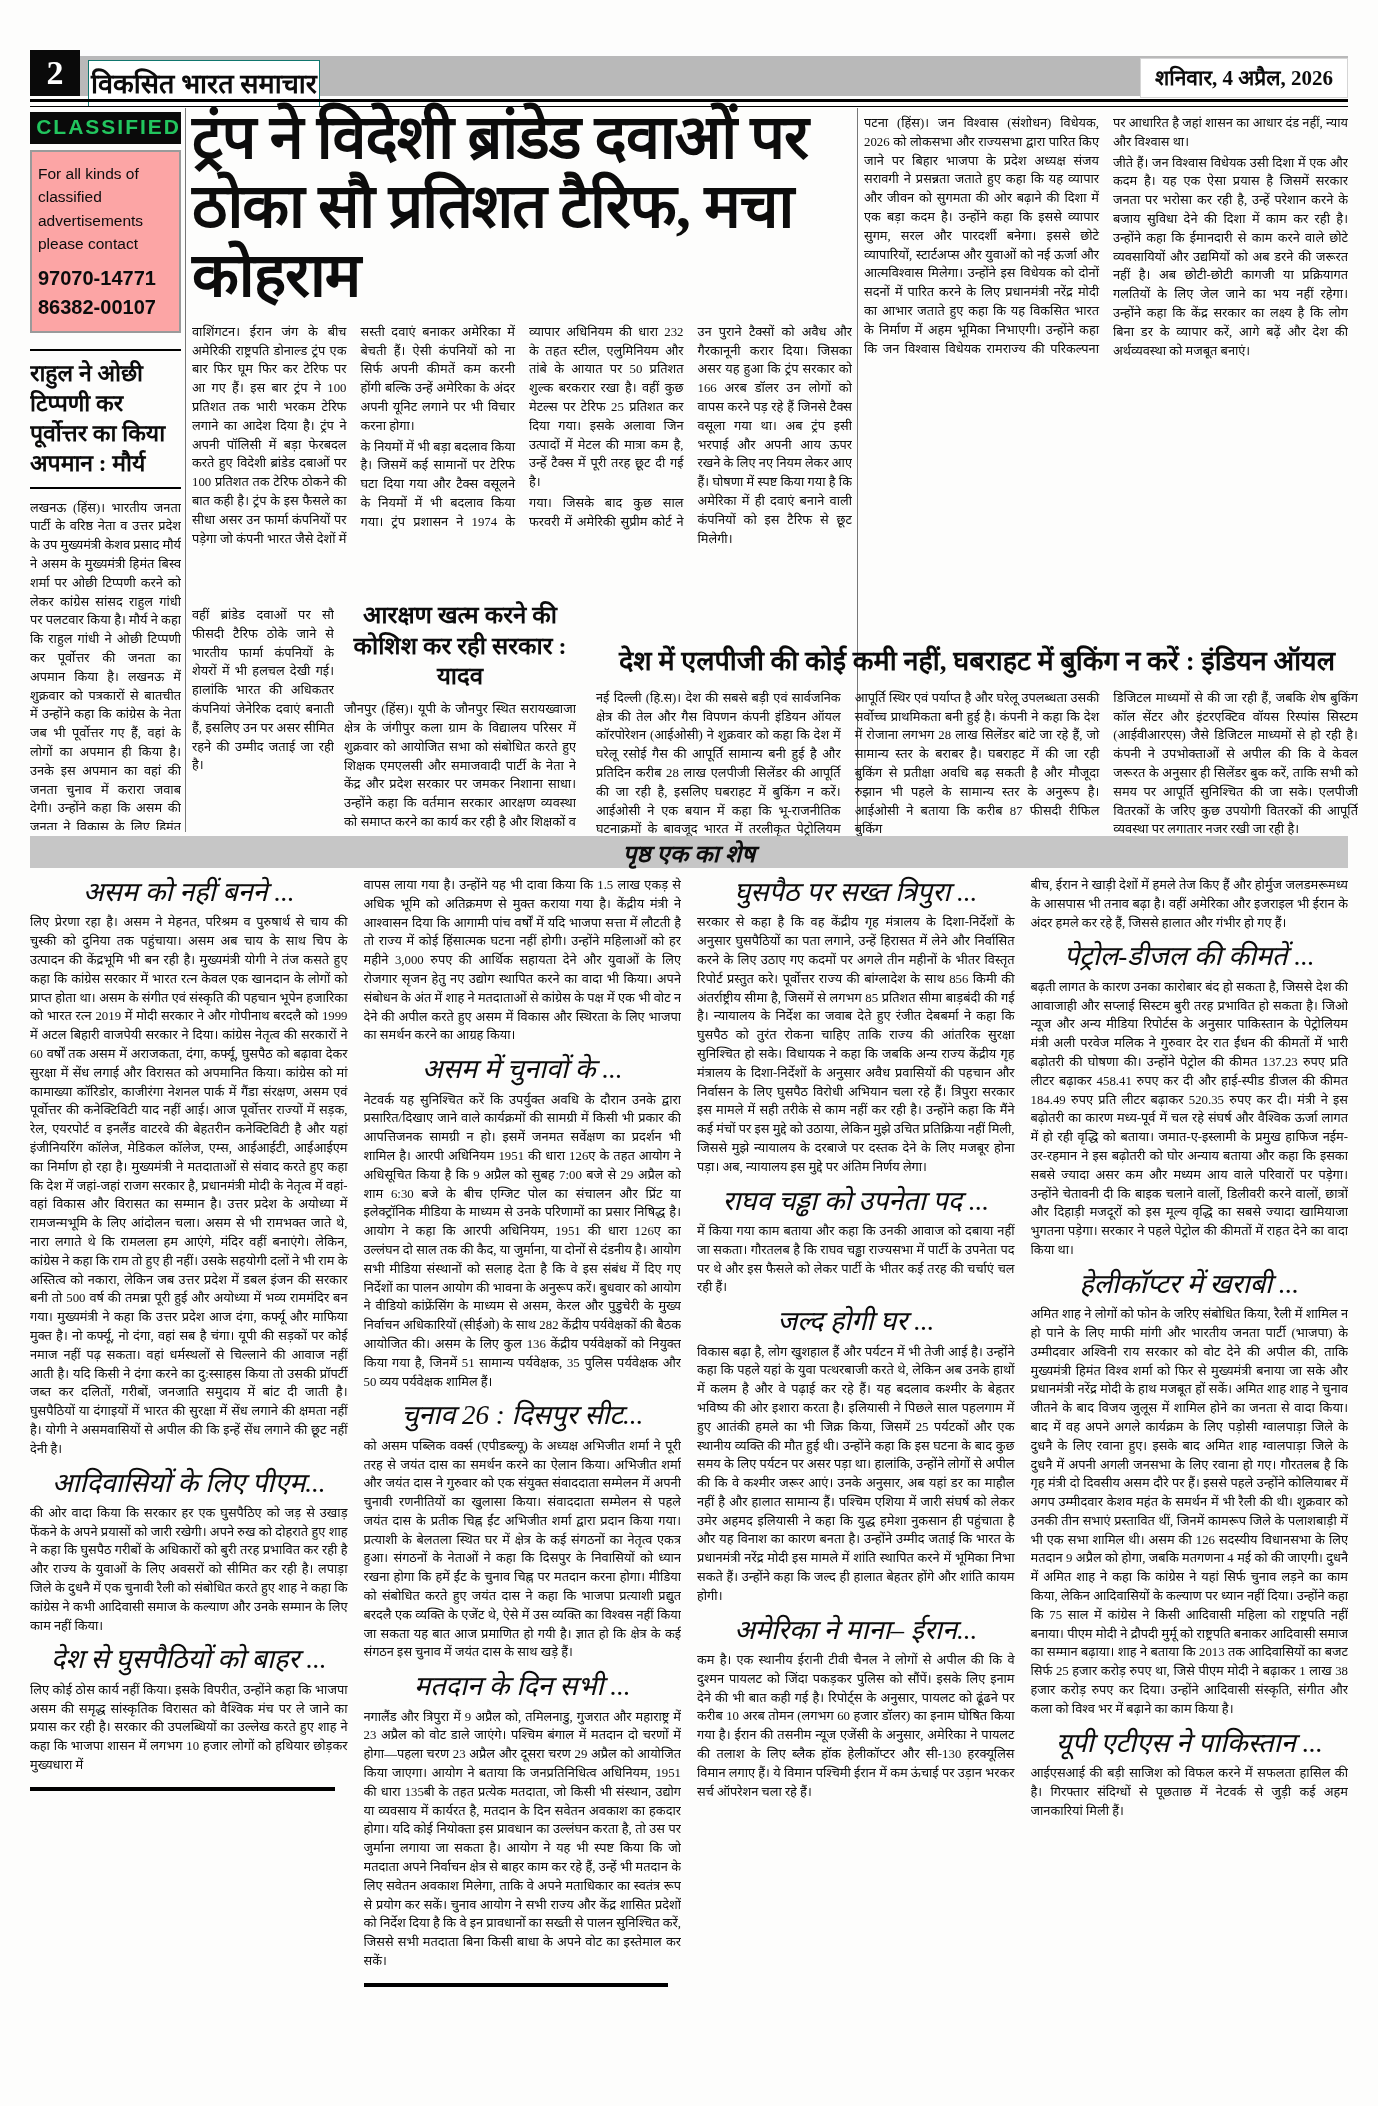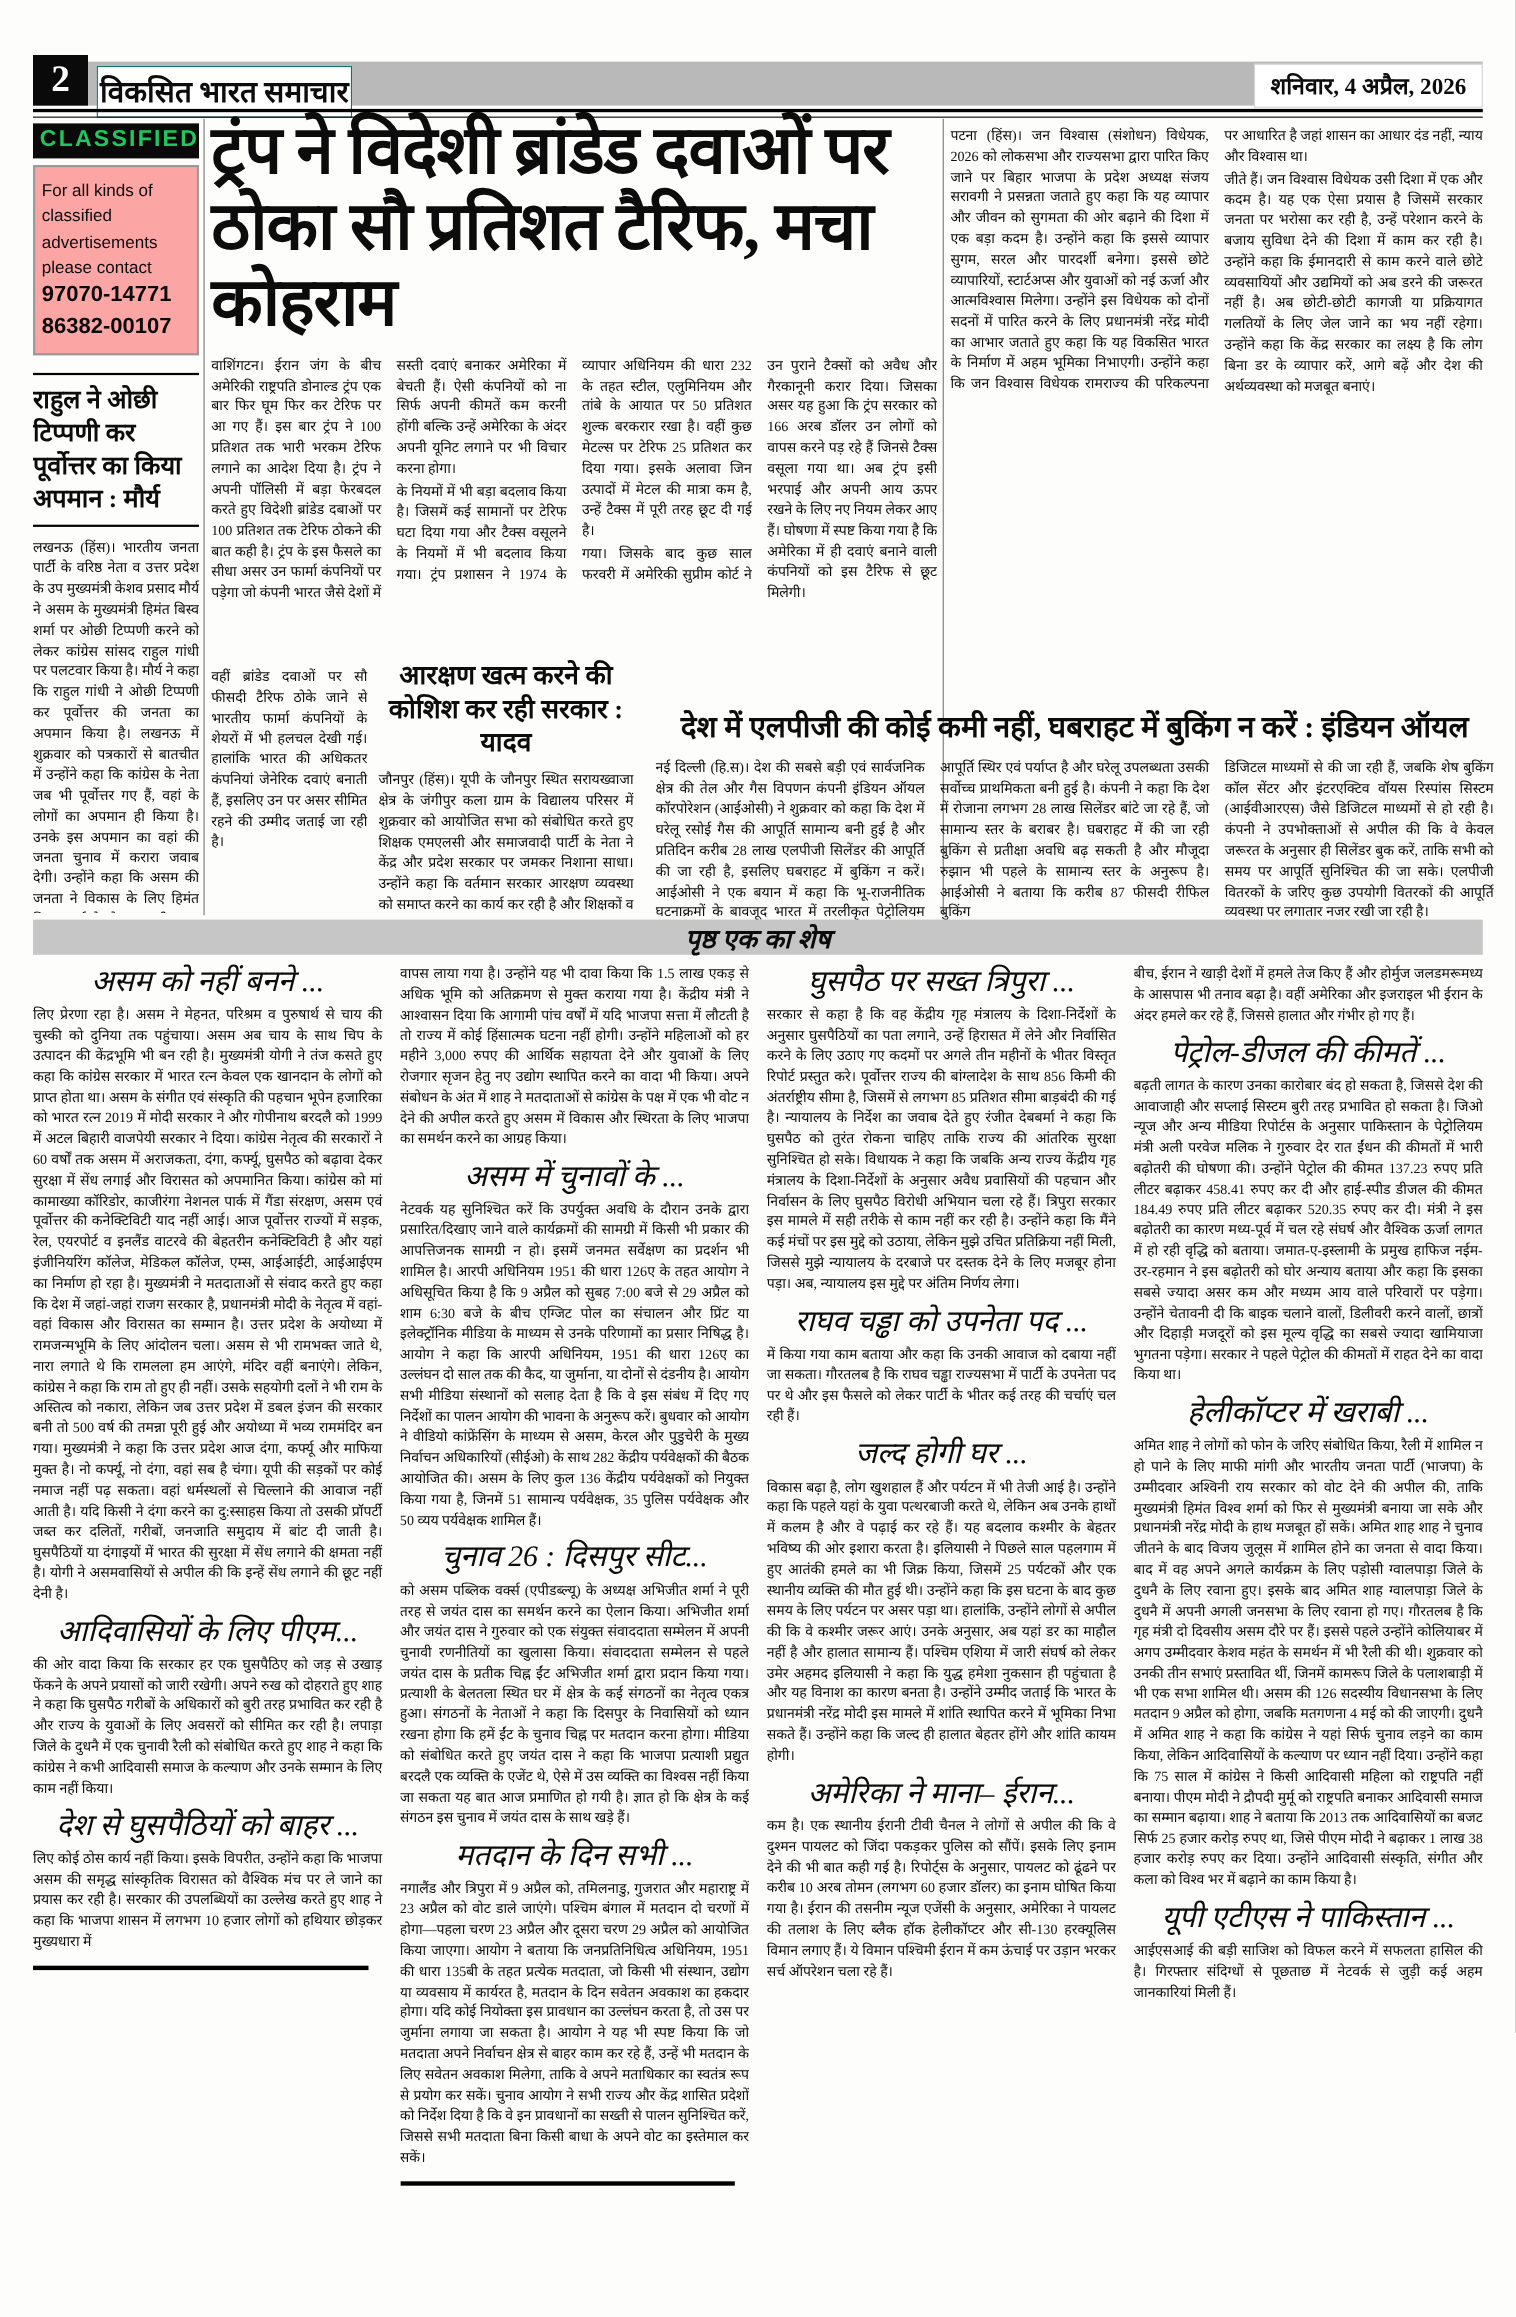--- a/index.html
+++ b/index.html
@@ -18,21 +18,21 @@
   
   .body-txt{font-size:12.8px;line-height:1.47;text-align:justify;}
   .body-txt p{margin:0 0 2px;text-indent:0;}
   
   .leftcol{position:absolute;left:30px;top:112px;width:151px;height:718px;overflow:hidden;}
   .cls-title{background:#0a0a0a;color:#22c55e;text-align:right;font-family:"Liberation Sans","DejaVu Sans",sans-serif;
              font-size:21px;font-weight:bold;letter-spacing:2px;padding:3px 0 5px;}
   .cls-box{background:#fca5a5;border:2px solid #9a9a9a;margin-top:6px;padding:10px 6px;
            font-family:"Liberation Sans","DejaVu Sans",sans-serif;}
   .cls-text{font-size:15.5px;line-height:1.5;}
-  .cls-phone{font-size:20px;font-weight:bold;line-height:1.35;}
+  .cls-phone{font-size:20px;font-weight:bold;margin-top:10px;line-height:1.35;}
   .maurya-head{margin-top:16px;border-top:2px solid #000;border-bottom:2px solid #000;
                padding:8px 0;font-size:23px;font-weight:bold;line-height:1.3;}
   .leftcol .body-txt{margin-top:10px;}
   .vline{position:absolute;top:108px;height:724px;width:0;border-left:1px solid #777;}
   
   .trump{position:absolute;left:192px;top:104px;width:660px;}
   .trump-head{font-size:61px;font-weight:bold;line-height:1.13;letter-spacing:-1px;}
   .trump-body{margin-top:12px;height:388px;columns:4;column-gap:14px;overflow:hidden;}
   
   .sarav{position:absolute;left:864px;top:104px;width:484px;}

